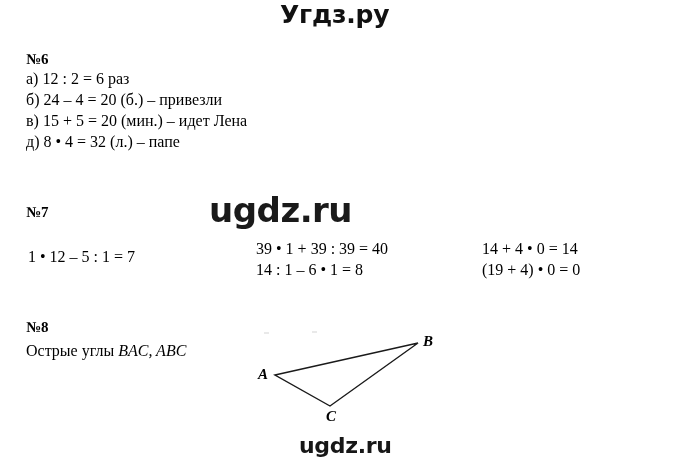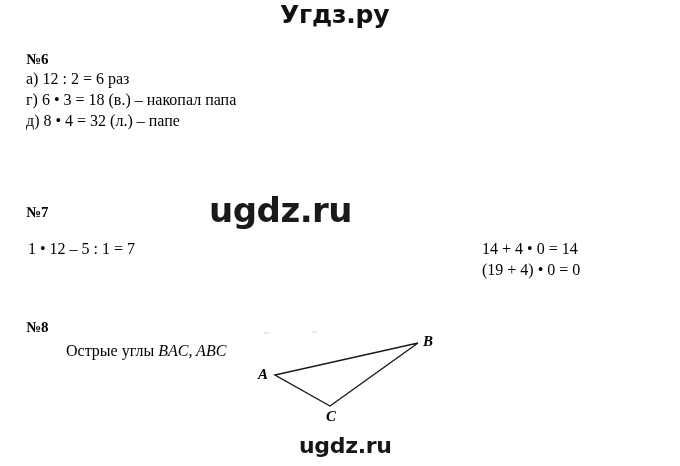--- a/index.html
+++ b/index.html
@@ -76,26 +76,26 @@
     color: #000;
   }
 
   #t6-num { left: 26px; top: 52px; }
   #t6-lines { position: absolute; left: 26px; top: 68px; }
   #t6-lines .line { position: relative; left: 0; top: 0; display: block; }
 
   #t7-num { left: 26px; top: 205px; }
   .col { position: absolute; top: 238px; }
   .col .line { position: relative; left: 0; top: 0; display: block; }
-  #t7-col1 { left: 28px; }
+  #t7-col1 { left: 28px; margin-top: 8px; }
   #t7-col2 { left: 256px; }
   #t7-col3 { left: 482px; }
 
   #t8-num { left: 26px; top: 320px; }
-  #t8-lines { position: absolute; left: 26px; top: 340px; margin-left: 40px; }
+  #t8-lines { position: absolute; left: 26px; top: 340px; }
   #t8-lines .line { position: relative; left: 0; top: 0; display: block; }
   .ital { font-style: italic; }
 
   
   .figure {
     position: absolute;
     left: 240px;
     top: 318px;
     width: 220px;
     height: 115px;
@@ -126,30 +126,35 @@
 </head>
 <body>
 
 <div class="page">
 
   <div class="logo-top">Угдз.ру</div>
 
   <div class="task-num" id="t6-num">№6</div>
   <div id="t6-lines">
     <span class="line">а) 12 : 2 = 6 раз</span>
-    <span class="line">г) 6 • 3 = 18 (в.) – накопал папа</span>
+    <span class="line">б) 24 – 4 = 20 (б.) – привезли</span>
+    <span class="line">в) 15 + 5 = 20 (мин.) – идет Лена</span>
     <span class="line">д) 8 • 4 = 32 (л.) – папе</span>
   </div>
 
   <div class="logo-mid">ugdz.ru</div>
 
   <div class="task-num" id="t7-num">№7</div>
 
   <div class="col" id="t7-col1">
     <span class="line">1 • 12 – 5 : 1 = 7</span>
+  </div>
+  <div class="col" id="t7-col2">
+    <span class="line">39 • 1 + 39 : 39 = 40</span>
+    <span class="line">14 : 1 – 6 • 1 = 8</span>
   </div>
   <div class="col" id="t7-col3">
     <span class="line">14 + 4 • 0 = 14</span>
     <span class="line">(19 + 4) • 0 = 0</span>
   </div>
 
   <div class="task-num" id="t8-num">№8</div>
   <div id="t8-lines">
     <span class="line"><span>Острые углы </span><span class="ital">BAC, ABC</span></span>
   </div>

